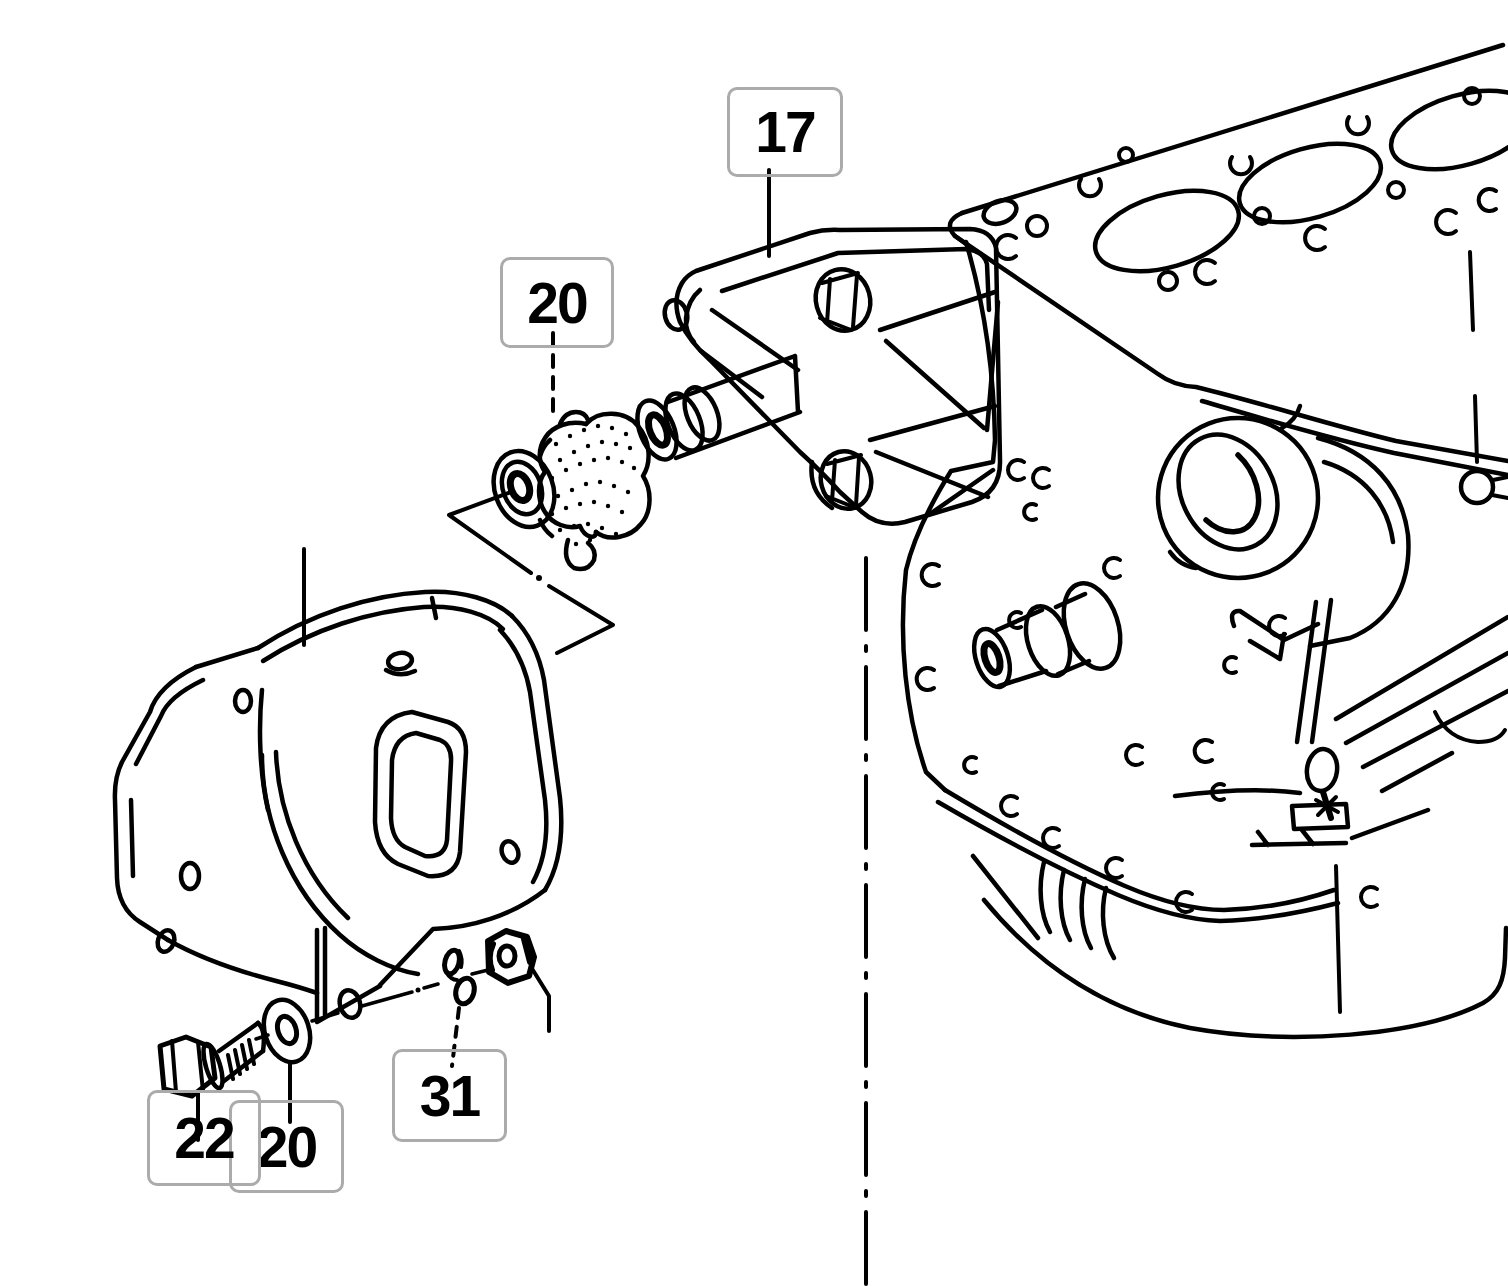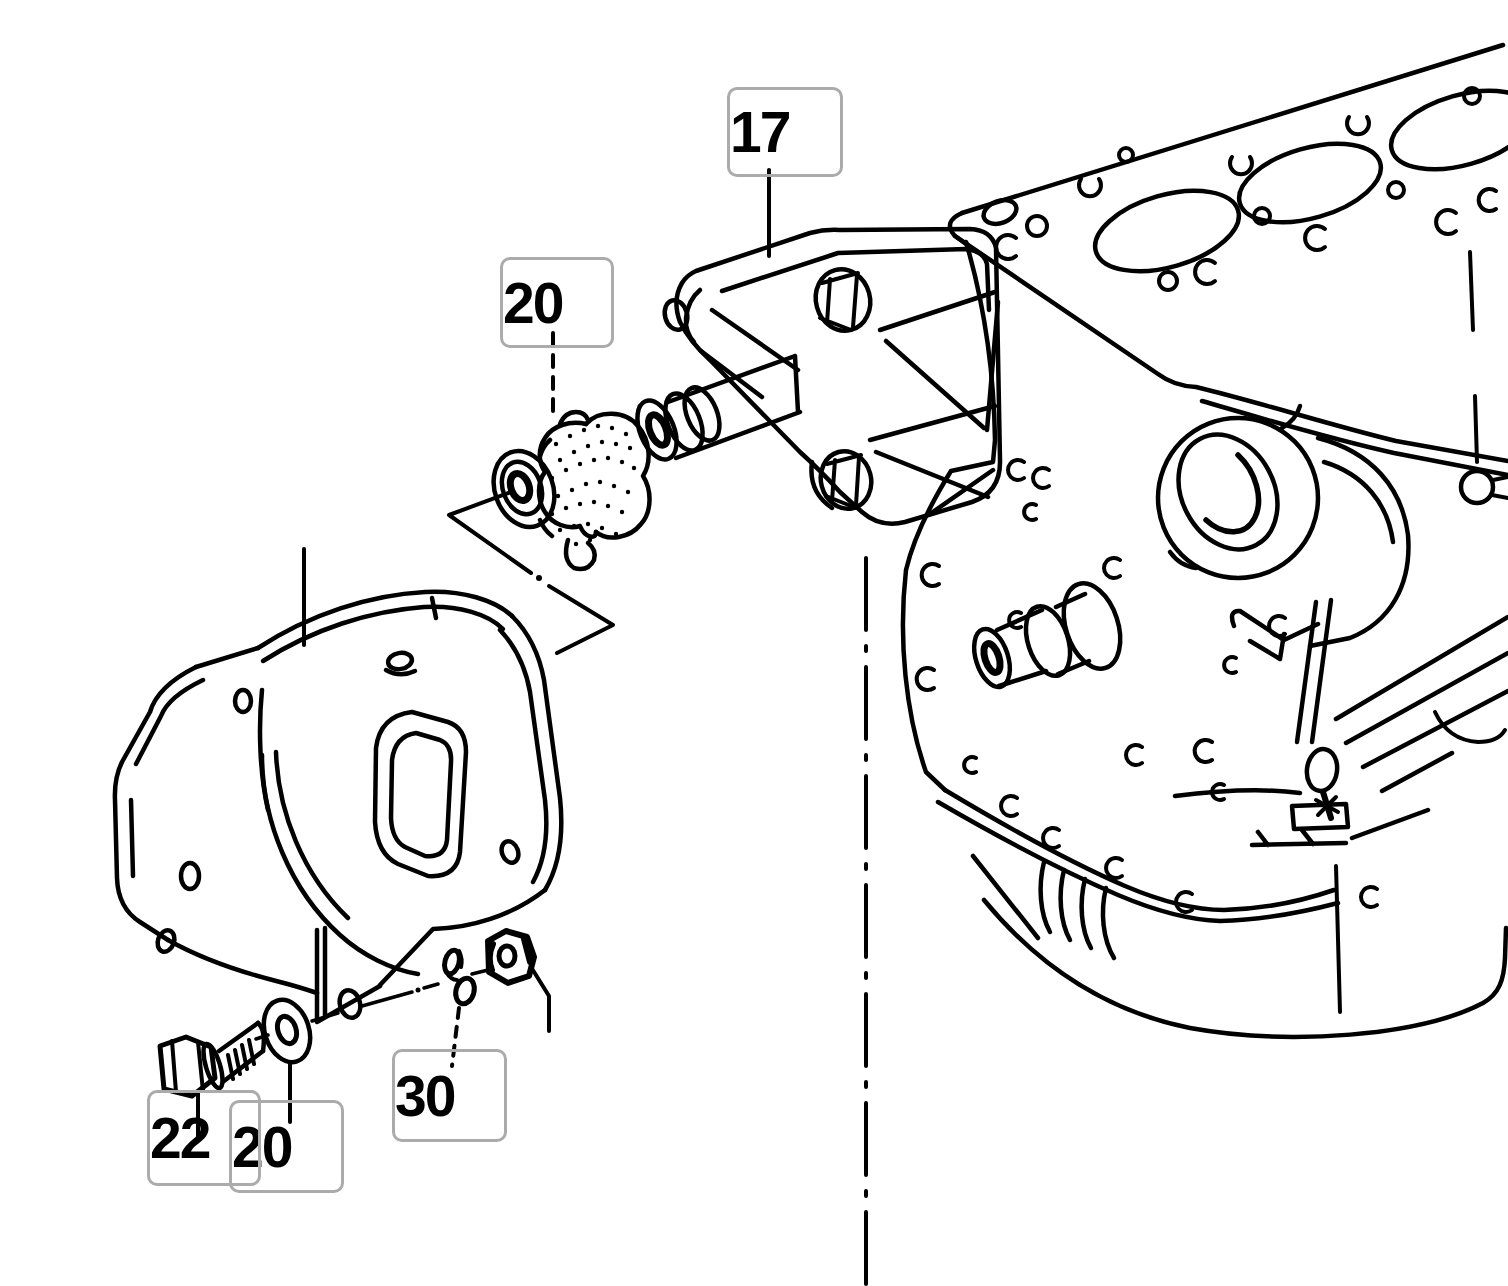--- a/index.html
+++ b/index.html
@@ -7,21 +7,21 @@
   }
   html,body{margin:0;padding:0;background:#e8e8e8;}
   .stage{
     position:relative;width:1508px;height:1286px;background:var(--bg);
     overflow:hidden;font-family:"Liberation Sans", sans-serif;
   }
   .art{position:absolute;left:0;top:0;}
   .art *{vector-effect:none;}
   .callout{
     position:absolute;border:3px solid var(--callout-border);border-radius:10px;
-    background:transparent;display:flex;align-items:center;
+    background:transparent;display:flex;align-items:center;justify-content:center;
     color:var(--callout-text);font-weight:bold;font-size:57px;letter-spacing:-2px;
     box-sizing:border-box;
   }
 </style>
 </head>
 <body>
 
 <div class="stage">
 
 <svg class="art" width="1508" height="1286" viewBox="0 0 1508 1286" fill="none" stroke="#000" stroke-width="4.5" stroke-linecap="round" stroke-linejoin="round">
@@ -280,19 +280,19 @@
 <div class="callout" style="left:727px;top:87px;width:116px;height:90px">
   <span>17</span>
 </div>
 <div class="callout" style="left:500px;top:257px;width:114px;height:91px">
   <span>20</span>
 </div>
 <div class="callout" style="left:229px;top:1100px;width:115px;height:93px">
   <span>20</span>
 </div>
 <div class="callout" style="left:392px;top:1049px;width:115px;height:93px">
-  <span>30</span>
+  <span>31</span>
 </div>
 <div class="callout" style="left:147px;top:1090px;width:114px;height:96px">
   <span>22</span>
 </div>
 
 </div>
 
 </body></html>

